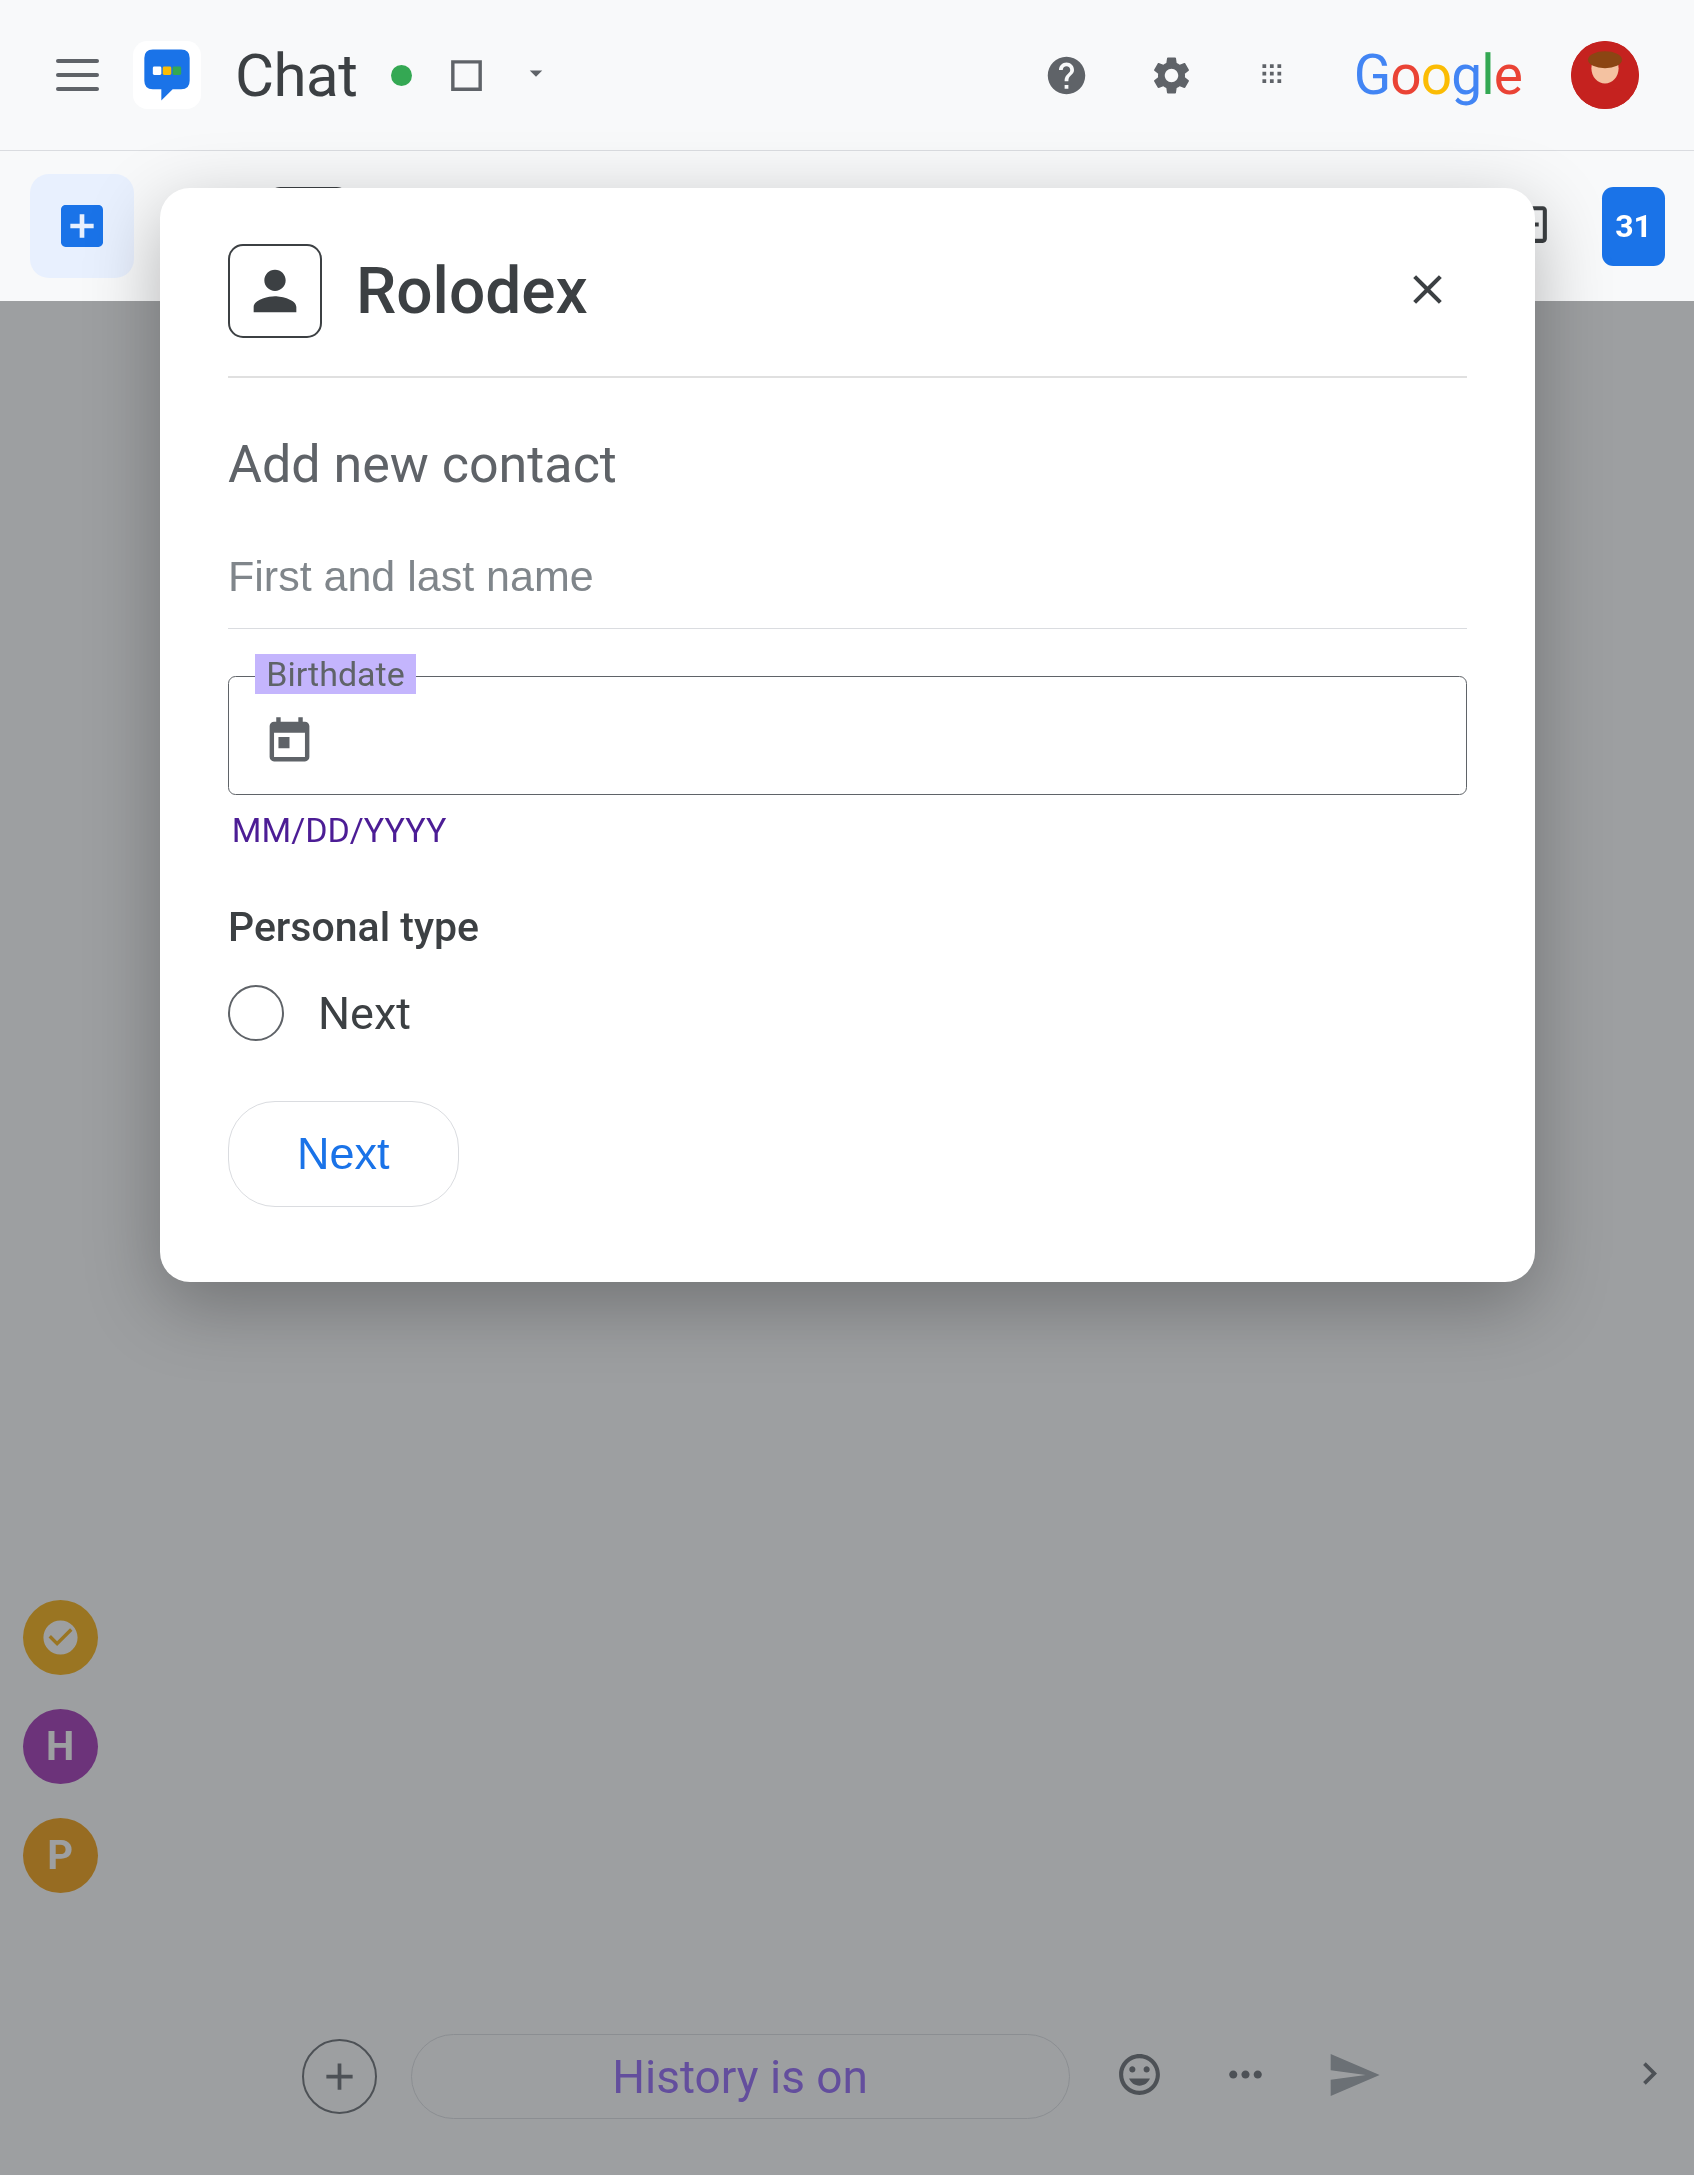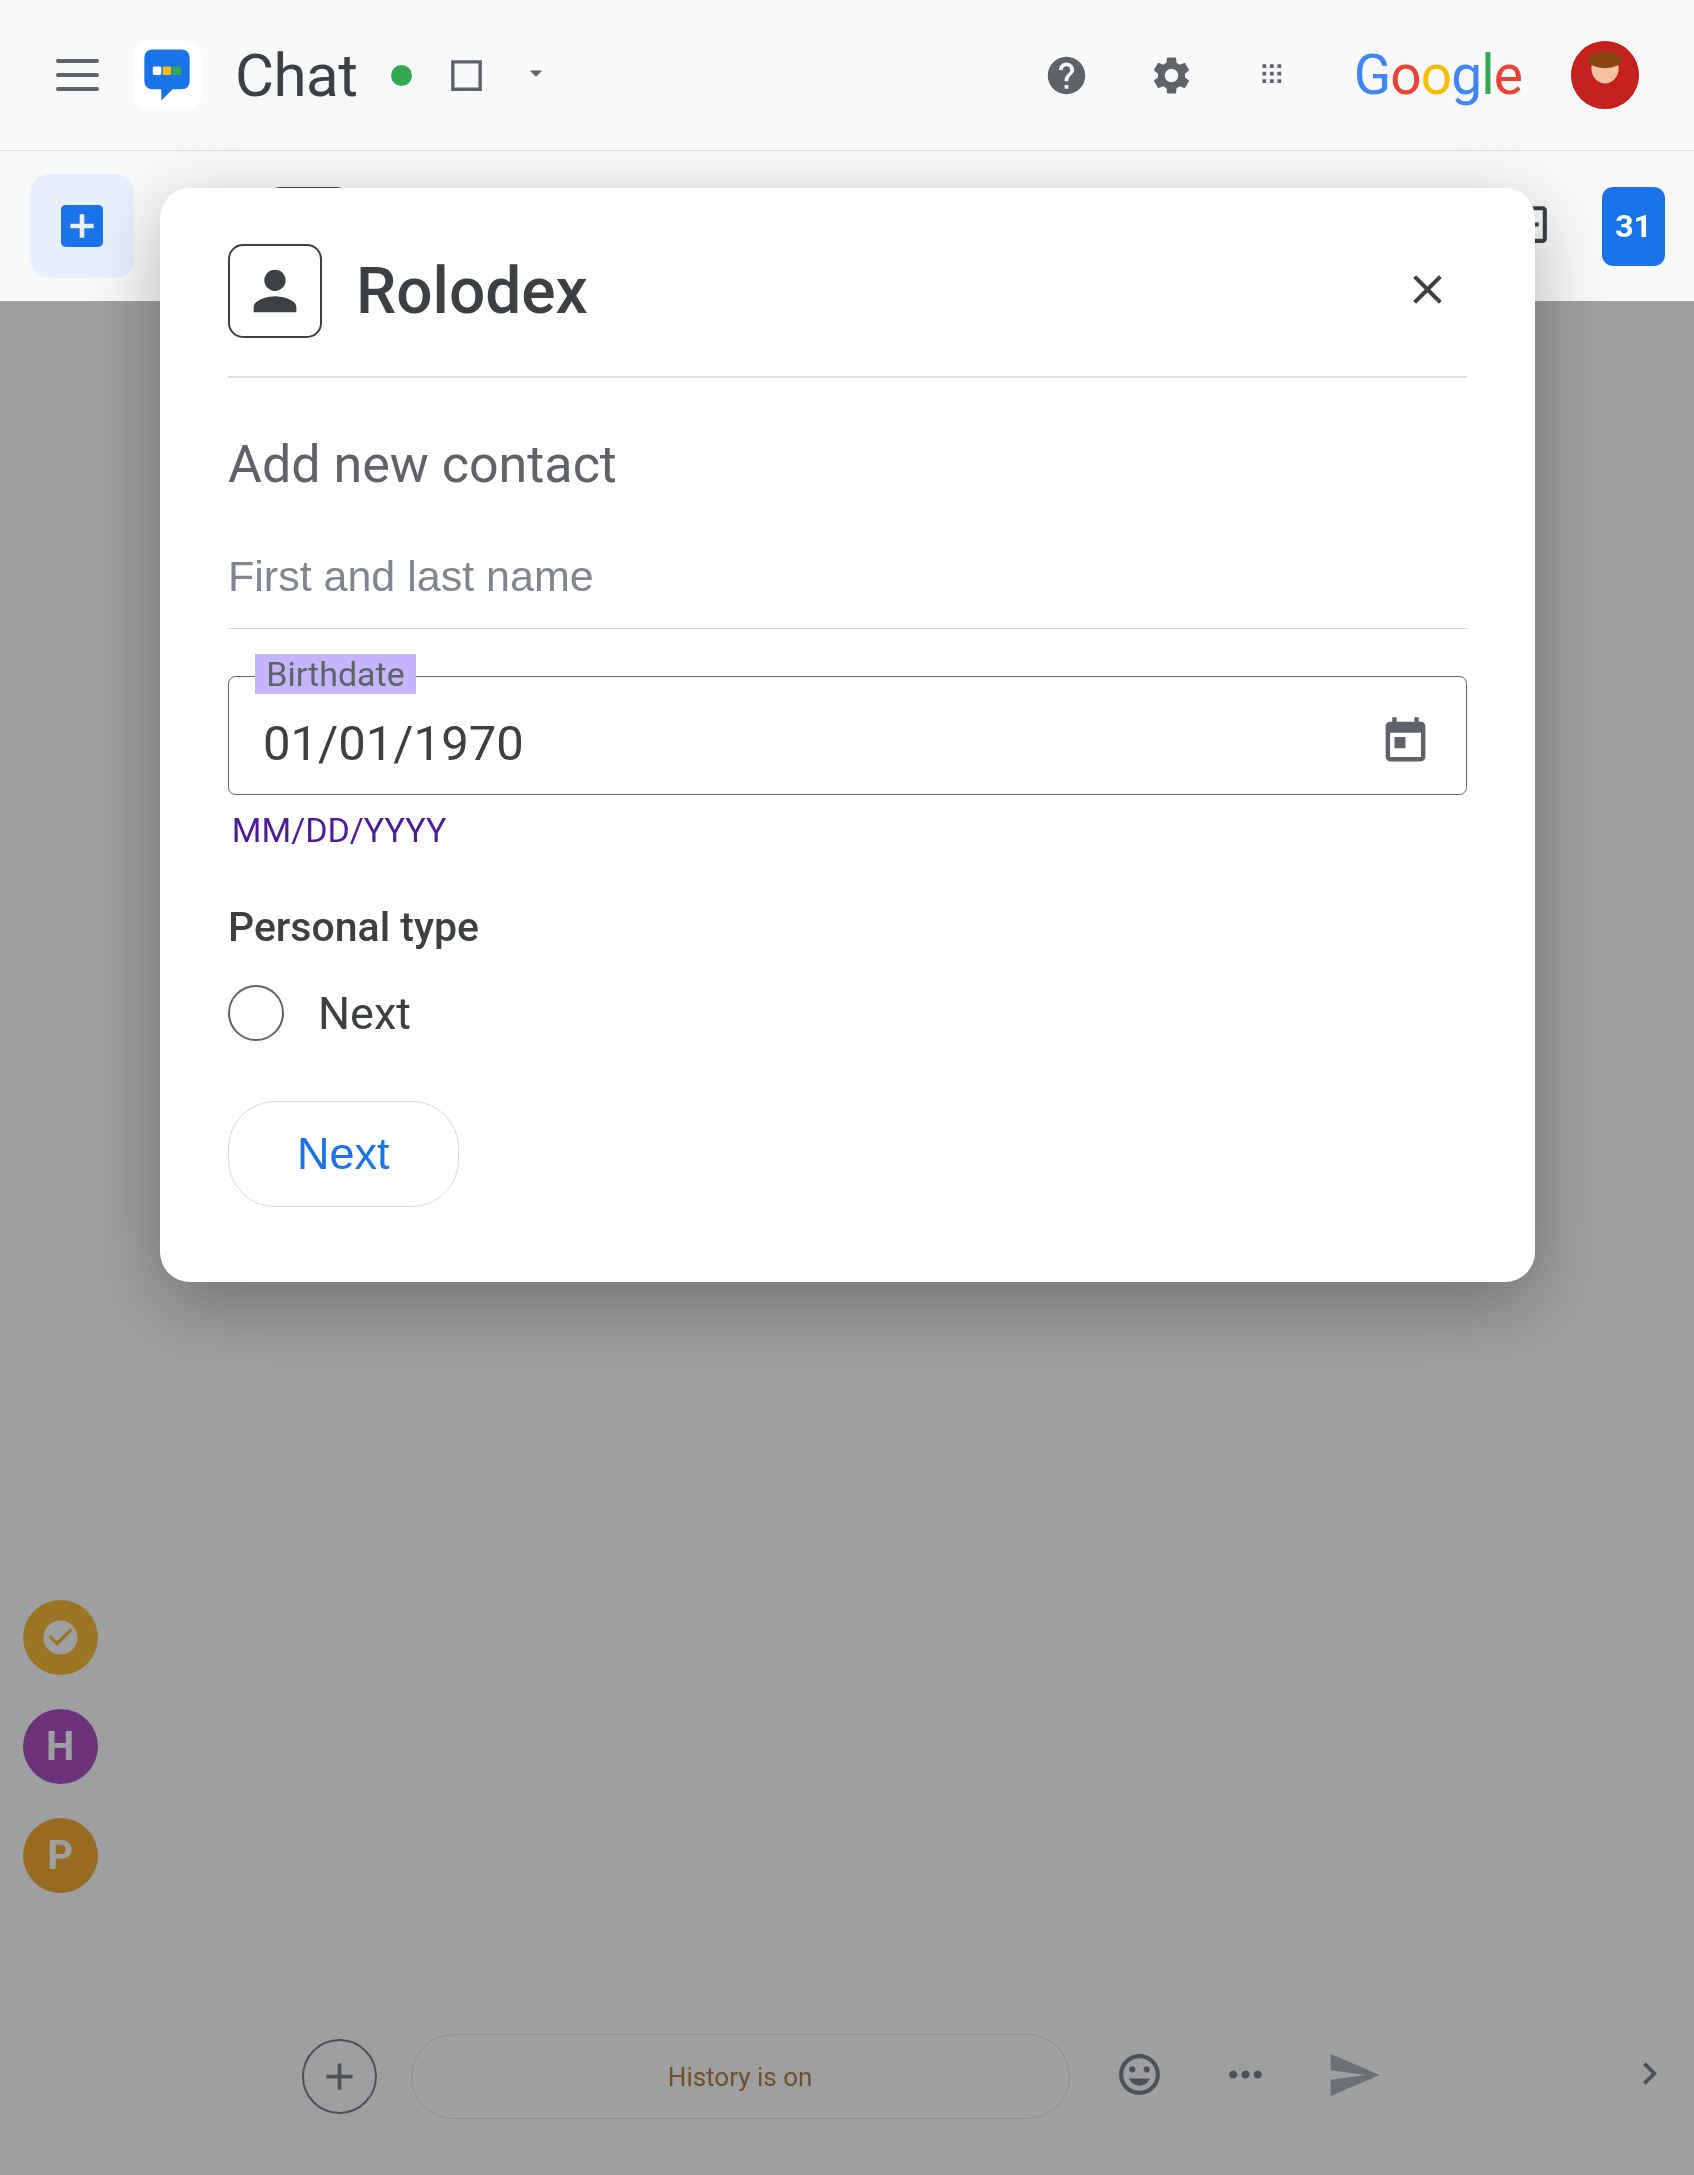--- a/index.html
+++ b/index.html
@@ -150,21 +150,21 @@
       width: 75px; height: 75px; border-radius: 50%; border: 2.8px solid #5f6368;
       display: flex; align-items: center; justify-content: center; cursor: pointer;
     }
     .chat-add-btn svg { width: 45px; height: 45px; fill: #5f6368; }
     .chat-input-pill {
       flex: 1; max-width: 659px; height: 85px;
       border: 1.9px solid #dadce0; border-radius: 47px;
       display: flex; align-items: center; justify-content: center;
       background: #fff;
     }
-    .chat-input-pill span { font-size: 26px; color: #a16207; }
+    .chat-input-pill span { font-size: 46px; color: #8b5cf6; }
     .chat-emoji-btn { cursor: pointer; padding: 11.3px; }
     .chat-emoji-btn svg { width: 49px; height: 49px; fill: #5f6368; }
     .chat-more-btn { cursor: pointer; padding: 11.3px; }
     .chat-more-btn svg { width: 49px; height: 49px; fill: #5f6368; }
     .chat-send-btn { cursor: pointer; padding: 11.3px; }
     .chat-send-btn svg { width: 56px; height: 56px; fill: #5f6368; }
 
     
     .side-left-icons {
       position: absolute;
@@ -454,21 +454,20 @@
     
     <div class="section-label">Add new contact</div>
 
     
     <input class="text-input" type="text" placeholder="First and last name" style="">
 
     
     <div class="date-field-wrap">
       <span class="date-field-label">Birthdate</span>
       <div class="date-field-inner">
-        <span class="date-value">01/01/1970</span>
         <div class="calendar-btn">
           <svg viewBox="0 0 24 24">
               <path d="M19 3h-1V1h-2v2H8V1H6v2H5c-1.11 0-1.99.9-1.99 2L3 19c0 1.1.89 2 2 2h14c1.1 0 2-.9 2-2V5c0-1.1-.9-2-2-2zm0 16H5V8h14v11zM7 10h5v5H7z"></path>
             </svg>
         </div>
       </div>
     </div>
     <div class="date-format-hint">MM/DD/YYYY</div>
 
     

